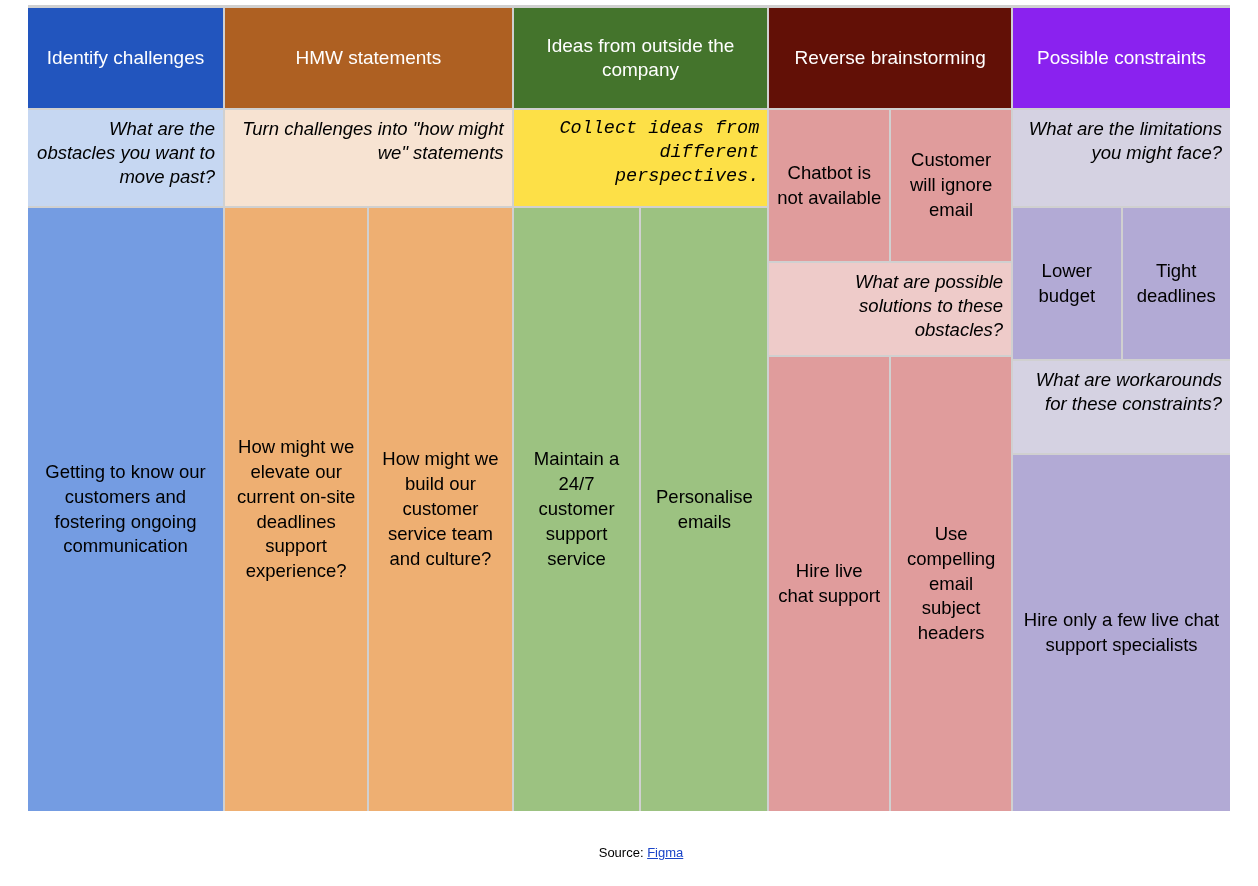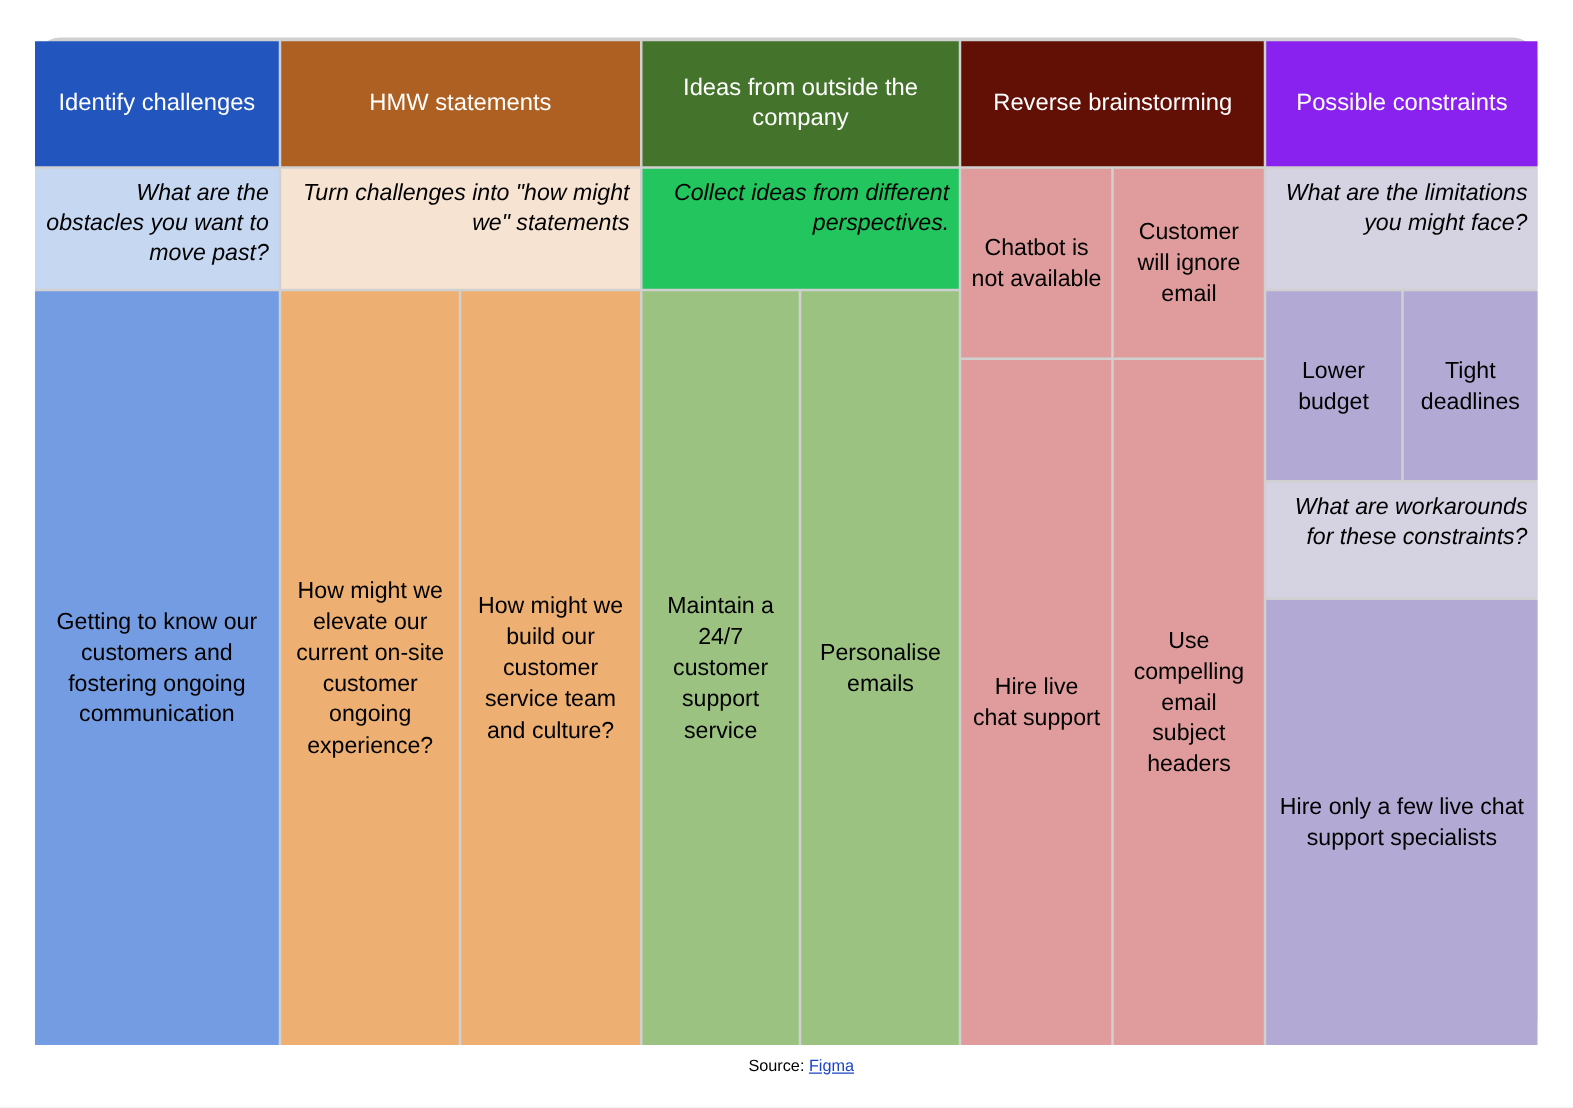--- a/index.html
+++ b/index.html
@@ -3,28 +3,27 @@
 <meta charset="utf-8">
 <style>
   * { box-sizing: border-box; margin: 0; padding: 0; }
   html, body {
     width: 1258px; height: 886px;
     background: #ffffff;
     font-family: "Liberation Sans", sans-serif;
   }
   #board {
     position: absolute;
-    left: 28px; top: 30px;
+    left: 28px; top: 5px;
     width: 1202px; height: 806px;
     background: #d0d0d0;
     display: flex;
     flex-direction: row;
     gap: 2px;
     padding: 3px 0 0 0;
-    border-radius: 20px;
   }
   .col {
     display: flex;
     flex-direction: column;
     gap: 2px;
     height: 100%;
   }
   .col-challenges   { width: 196px; }
   .col-hmw          { width: 288px; }
   .col-ideas        { width: 255px; }
@@ -108,41 +107,42 @@
     <div class="prompt prompt-tall" style="background-color: rgb(198, 215, 242);">What are the obstacles you want to move past?</div>
     <div class="body-row">
       <div class="cell" style="background-color: rgb(116, 156, 226);">Getting to know our customers and fostering ongoing communication</div>
     </div>
   </div>
 
   <div class="col col-hmw">
     <div class="hdr" style="background-color: rgb(174, 96, 34);">HMW statements</div>
     <div class="prompt prompt-tall" style="background-color: rgb(247, 227, 210);">Turn challenges into "how might we" statements</div>
     <div class="body-row">
-      <div class="cell" style="background-color: rgb(238, 175, 114);">How might we elevate our current on-site customer ongoing experience?</div>
+      <div class="cell" style="background-color: rgb(238, 175, 114);">How might we elevate our current on-site deadlines support experience?</div>
       <div class="cell" style="background-color: rgb(238, 175, 114);">How might we build our customer service team and culture?</div>
     </div>
   </div>
 
   <div class="col col-ideas">
     <div class="hdr" style="background-color: rgb(68, 116, 44);">Ideas from outside the company</div>
-    <div class="prompt prompt-tall" style="background-color: #22c55e;">Collect ideas from different perspectives.</div>
+    <div class="prompt prompt-tall" style="background-color: #fde047; font-family: Liberation Mono, monospace;">Collect ideas from different perspectives.</div>
     <div class="body-row">
       <div class="cell" style="background-color: rgb(156, 194, 129);">Maintain a 24/7 customer support service</div>
       <div class="cell" style="background-color: rgb(156, 194, 129);">Personalise emails</div>
     </div>
   </div>
 
   <div class="col col-reverse">
     <div class="hdr" style="background-color: rgb(98, 16, 6);">Reverse brainstorming</div>
     <div class="stack">
       <div class="sub-top">
         <div class="cell" style="background-color: rgb(224, 156, 156);">Chatbot is not available</div>
         <div class="cell" style="background-color: rgb(224, 156, 156); text-align: center;">Customer will ignore email</div>
       </div>
+      <div class="prompt prompt-mid" style="background-color: rgb(238, 203, 201);">What are possible solutions to these obstacles?</div>
       <div class="sub-bottom">
         <div class="cell" style="background-color: rgb(224, 156, 156);">Hire live chat support</div>
         <div class="cell" style="background-color: rgb(224, 156, 156);">Use compelling email subject headers</div>
       </div>
     </div>
   </div>
 
   <div class="col col-constraints">
     <div class="hdr" style="background-color: rgb(138, 34, 239);">Possible constraints</div>
     <div class="prompt prompt-tall" style="background-color: rgb(213, 210, 226);">What are the limitations you might face?</div>

